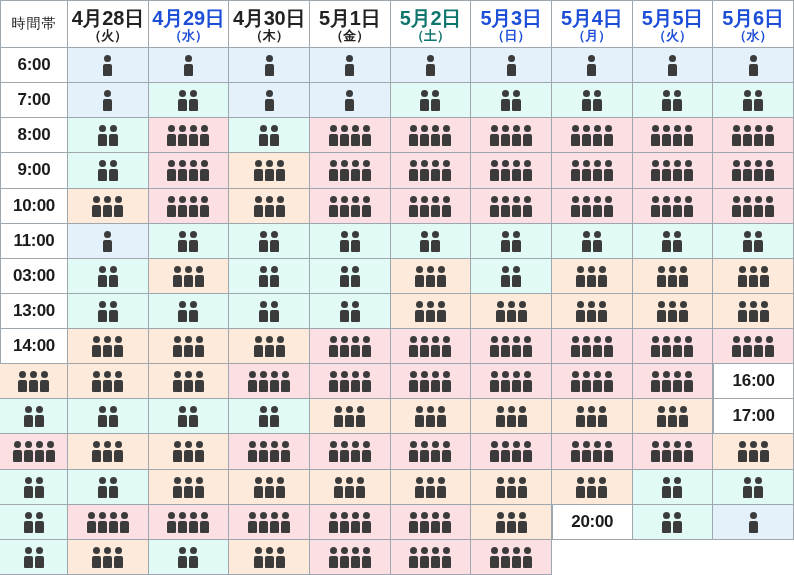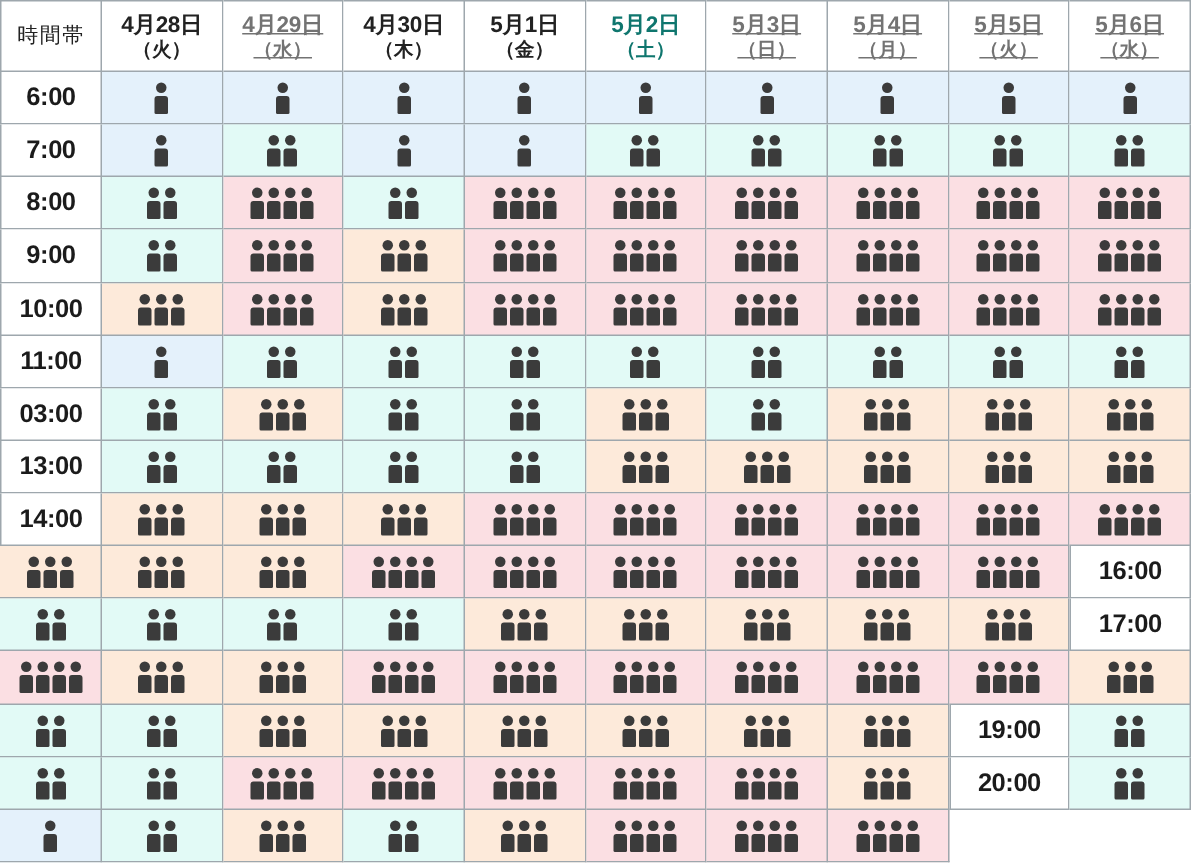--- a/index.html
+++ b/index.html
@@ -32,24 +32,24 @@
   .cell.col0{border-left:1px solid #9ea7ad;}
   .cell.row0{border-top:1px solid #9ea7ad;}
 
   
   .hdr{
     background:#ffffff;
     flex-direction:column;
     line-height:1.12;
     padding-top:2px;
   }
-  .hdr .d1{font-size:15px;font-weight:700;color:#222222;letter-spacing:-0.2px;}
+  .hdr .d1{font-size:20px;font-weight:700;color:#222222;letter-spacing:-0.2px;}
   .hdr .d2{font-size:13px;font-weight:700;color:#222222;}
   .hdr.sat .d1,.hdr.sat .d2{color:#0f766e;}
-  .hdr.hol .d1,.hdr.hol .d2{color:#737373;text-decoration:underline;}
+  .hdr.hol .d1,.hdr.hol .d2{color:#1d4ed8;}
   .hdr.corner{padding-top:0;}
   .hdr.corner .d1{font-size:14px;font-weight:400;color:#222222;letter-spacing:1px;}
 
   
   .timecell{
     background:#ffffff;
     font-size:17px;
     font-weight:700;
     color:#1b1b1b;
     letter-spacing:-0.3px;
@@ -1940,21 +1940,20 @@
         <div class="person">
           <div class="head"></div>
           <div class="body"></div>
         </div>
         <div class="person">
           <div class="head"></div>
           <div class="body"></div>
         </div>
       </div>
     </div>
-    <div class="cell timecell col0">19:00</div>
     <div class="cell lv2">
       <div class="people">
         <div class="person">
           <div class="head"></div>
           <div class="body"></div>
         </div>
         <div class="person">
           <div class="head"></div>
           <div class="body"></div>
         </div>

